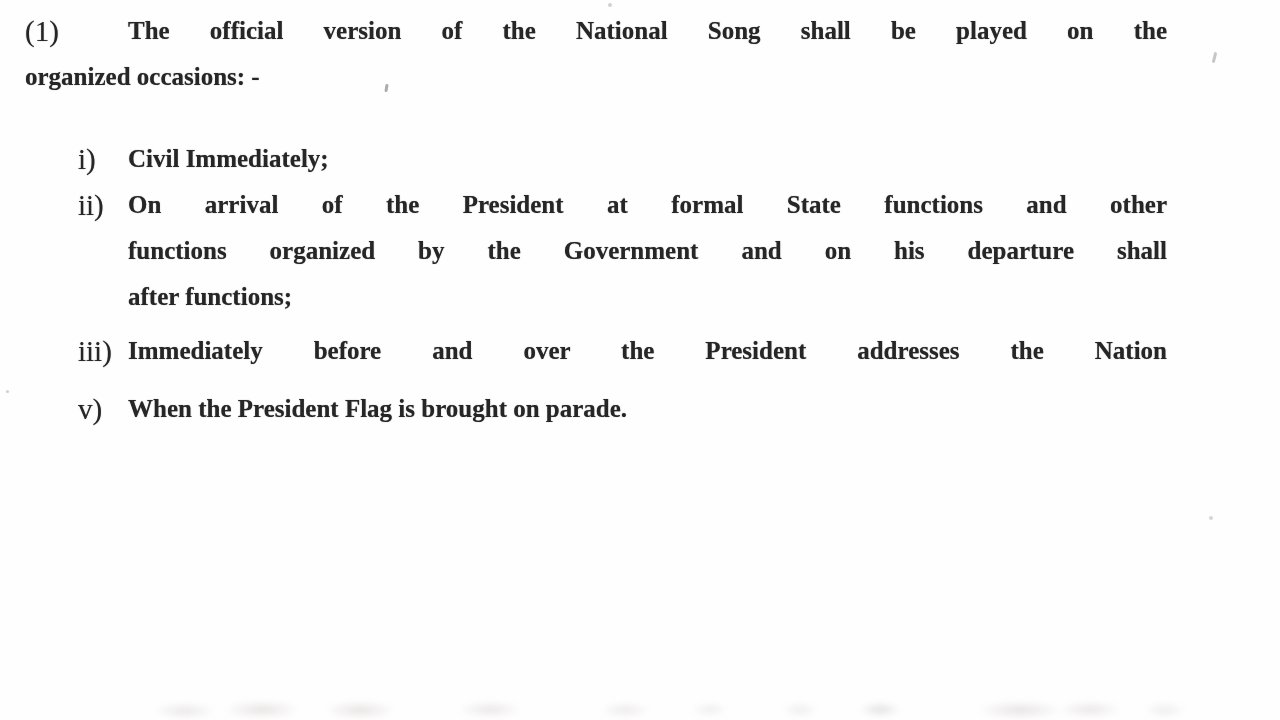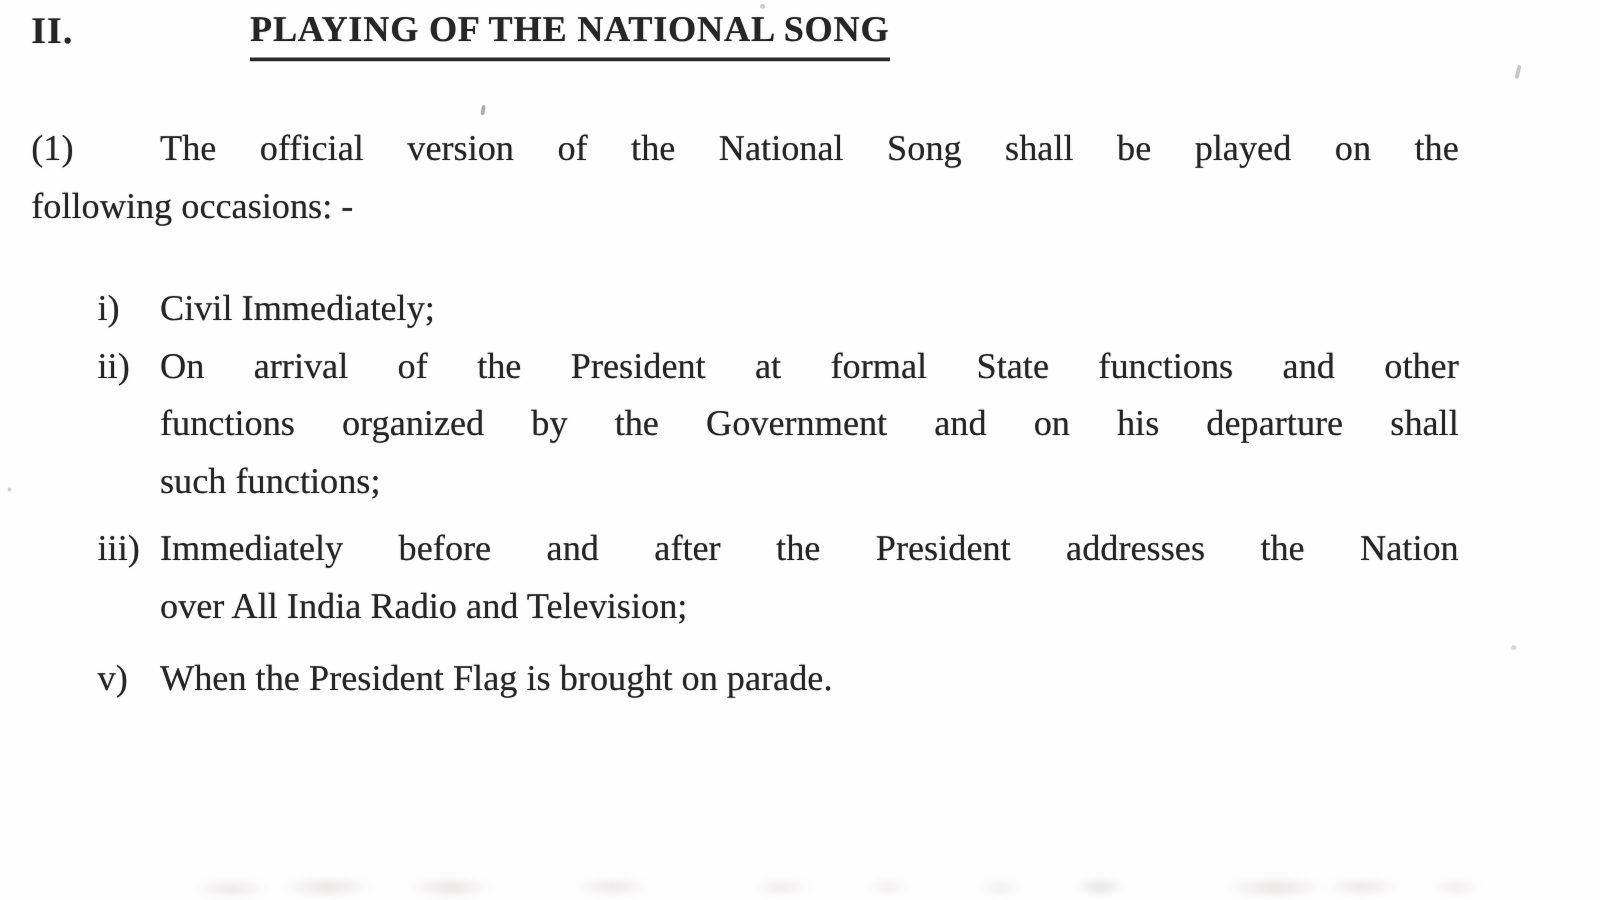--- a/index.html
+++ b/index.html
@@ -43,22 +43,23 @@
     font-size: 29px;
     font-weight: bold;
     letter-spacing: 0.6px;
     white-space: nowrap;
     border-bottom: 3px solid #2b2b2b;
     padding-bottom: 5px;
   }
 
   
   .line {
-    font-size: 29px;
+    font-size: 25px;
     line-height: 46px;
+    font-weight: bold;
   }
   .just {
     text-align: justify;
     text-align-last: justify;
   }
 
   .para {
     position: relative;
     margin-bottom: 28px;
   }
@@ -121,49 +122,44 @@
       radial-gradient(ellipse 60px 12px at 1020px 62%, rgba(205,196,196,0.5),  transparent 70%),
       radial-gradient(ellipse 45px 11px at 1090px 60%, rgba(205,196,196,0.45), transparent 70%),
       radial-gradient(ellipse 30px 10px at 1165px 62%, rgba(205,196,196,0.35), transparent 70%);
   }
 </style>
 </head>
 <body>
 
 <div class="page">
 
-  <div class="header">
-    <span class="section-num scan-text">II.</span>
-    <span class="doc-title scan-text">PLAYING OF THE NATIONAL SONG</span>
-  </div>
 
   <div class="para">
     <span class="para-marker scan-text">(1)</span>
     <div class="line just indented scan-text">The official version of the National Song shall be played on the</div>
-    <div class="line scan-text">following occasions: -</div>
+    <div class="line scan-text">organized occasions: -</div>
   </div>
 
   <div class="list">
 
     <div class="item">
       <span class="marker scan-text">i)</span>
       <div class="line scan-text">Civil Immediately;</div>
     </div>
 
     <div class="item">
       <span class="marker scan-text">ii)</span>
       <div class="line just scan-text">On arrival of the President at formal State functions and other</div>
       <div class="line just scan-text">functions organized by the Government and on his departure shall</div>
-      <div class="line scan-text">such functions;</div>
+      <div class="line scan-text">after functions;</div>
     </div>
 
     <div class="item mt8">
       <span class="marker scan-text">iii)</span>
-      <div class="line just scan-text">Immediately before and after the President addresses the Nation</div>
-      <div class="line scan-text">over All India Radio and Television;</div>
+      <div class="line just scan-text">Immediately before and over the President addresses the Nation</div>
     </div>
 
 
     <div class="item mt12">
       <span class="marker scan-text">v)</span>
       <div class="line scan-text">When the President Flag is brought on parade.</div>
     </div>
 
   </div>
 

